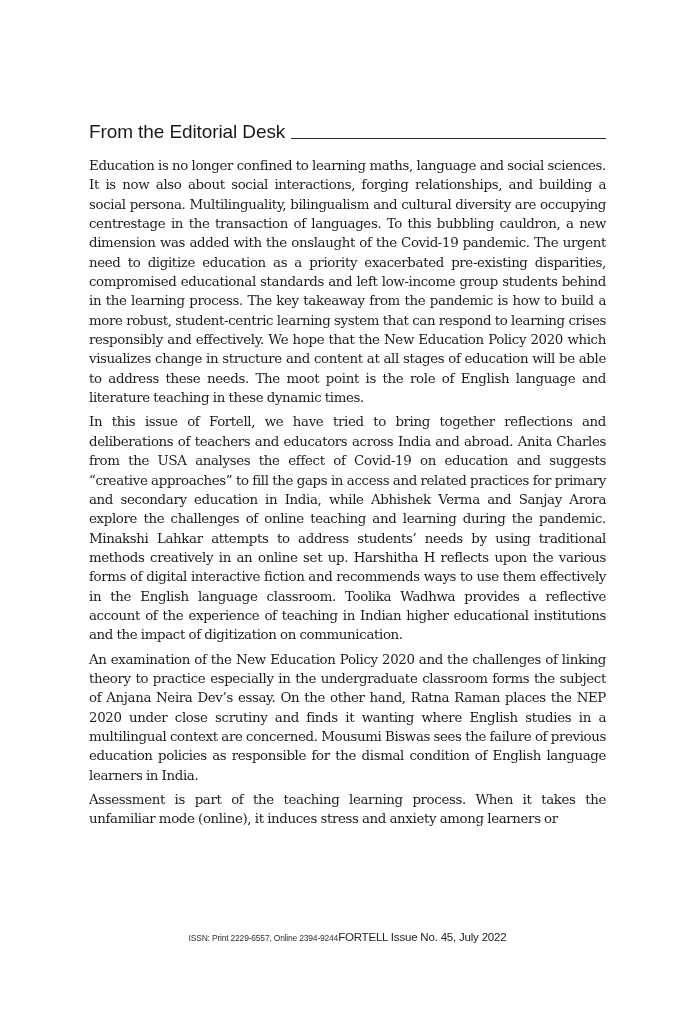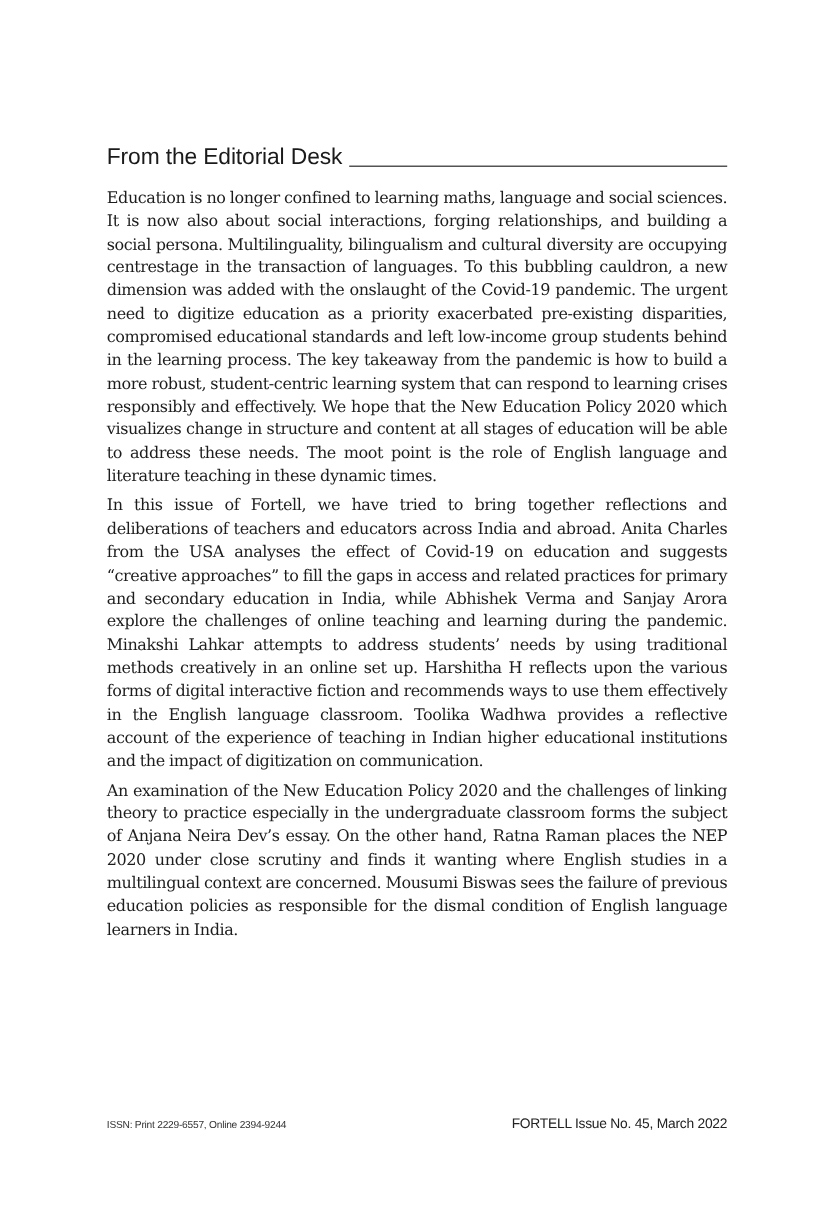--- a/index.html
+++ b/index.html
@@ -56,21 +56,21 @@
       letter-spacing: -0.35px;
       word-spacing: -0.4px;
       color: #1c1c1c;
     }
     .footer {
       position: absolute;
       top: 931px;
       left: 0;
       width: 517px;
       display: flex;
-      justify-content: space-between;
+      justify-content: center;
       align-items: baseline;
     }
     .footer-left {
       font-family: "Liberation Sans", sans-serif;
       font-size: 8.5px;
       color: #333;
       letter-spacing: -0.2px;
     }
     .footer-right {
       font-family: "Liberation Sans", sans-serif;
@@ -87,20 +87,21 @@
 
   <div class="heading-row">
     <div class="heading">From the Editorial Desk</div>
     <div class="heading-rule"></div>
   </div>
 
   <div class="body">
     <p class="para">Education is no longer confined to learning maths, language and social sciences. It is now also about social interactions, forging relationships, and building a social persona. Multilinguality, bilingualism and cultural diversity are occupying centrestage in the transaction of languages. To this bubbling cauldron, a new dimension was added with the onslaught of the Covid-19 pandemic. The urgent need to digitize education as a priority exacerbated pre-existing disparities, compromised educational standards and left low-income group students behind in the learning process. The key takeaway from the pandemic is how to build a more robust, student-centric learning system that can respond to learning crises responsibly and effectively. We hope that the New Education Policy 2020 which visualizes change in structure and content at all stages of education will be able to address these needs. The moot point is the role of English language and literature teaching in these dynamic times.</p>
     <p class="para">In this issue of Fortell, we have tried to bring together reflections and deliberations of teachers and educators across India and abroad. Anita Charles from the USA analyses the effect of Covid-19 on education and suggests “creative approaches” to fill the gaps in access and related practices for primary and secondary education in India, while Abhishek Verma and Sanjay Arora explore the challenges of online teaching and learning during the pandemic. Minakshi Lahkar attempts to address students’ needs by using traditional methods creatively in an online set up. Harshitha H reflects upon the various forms of digital interactive fiction and recommends ways to use them effectively in the English language classroom. Toolika Wadhwa provides a reflective account of the experience of teaching in Indian higher educational institutions and the impact of digitization on communication.</p>
     <p class="para">An examination of the New Education Policy 2020 and the challenges of linking theory to practice especially in the undergraduate classroom forms the subject of Anjana Neira Dev’s essay. On the other hand, Ratna Raman places the NEP 2020 under close scrutiny and finds it wanting where English studies in a multilingual context are concerned. Mousumi Biswas sees the failure of previous education policies as responsible for the dismal condition of English language learners in India.</p>
+    <p class="para">Assessment is part of the teaching learning process. When it takes the unfamiliar mode (online), it induces stress and anxiety among learners or</p>
   </div>
 
   <div class="footer">
     <div class="footer-left">ISSN: Print 2229-6557, Online 2394-9244</div>
-    <div class="footer-right"><span class="brand">FORTELL</span><span> Issue No. 45, March 2022</span></div>
+    <div class="footer-right"><span class="brand">FORTELL</span><span> Issue No. 45, July 2022</span></div>
   </div>
 
 </div>
 
 </body></html>

